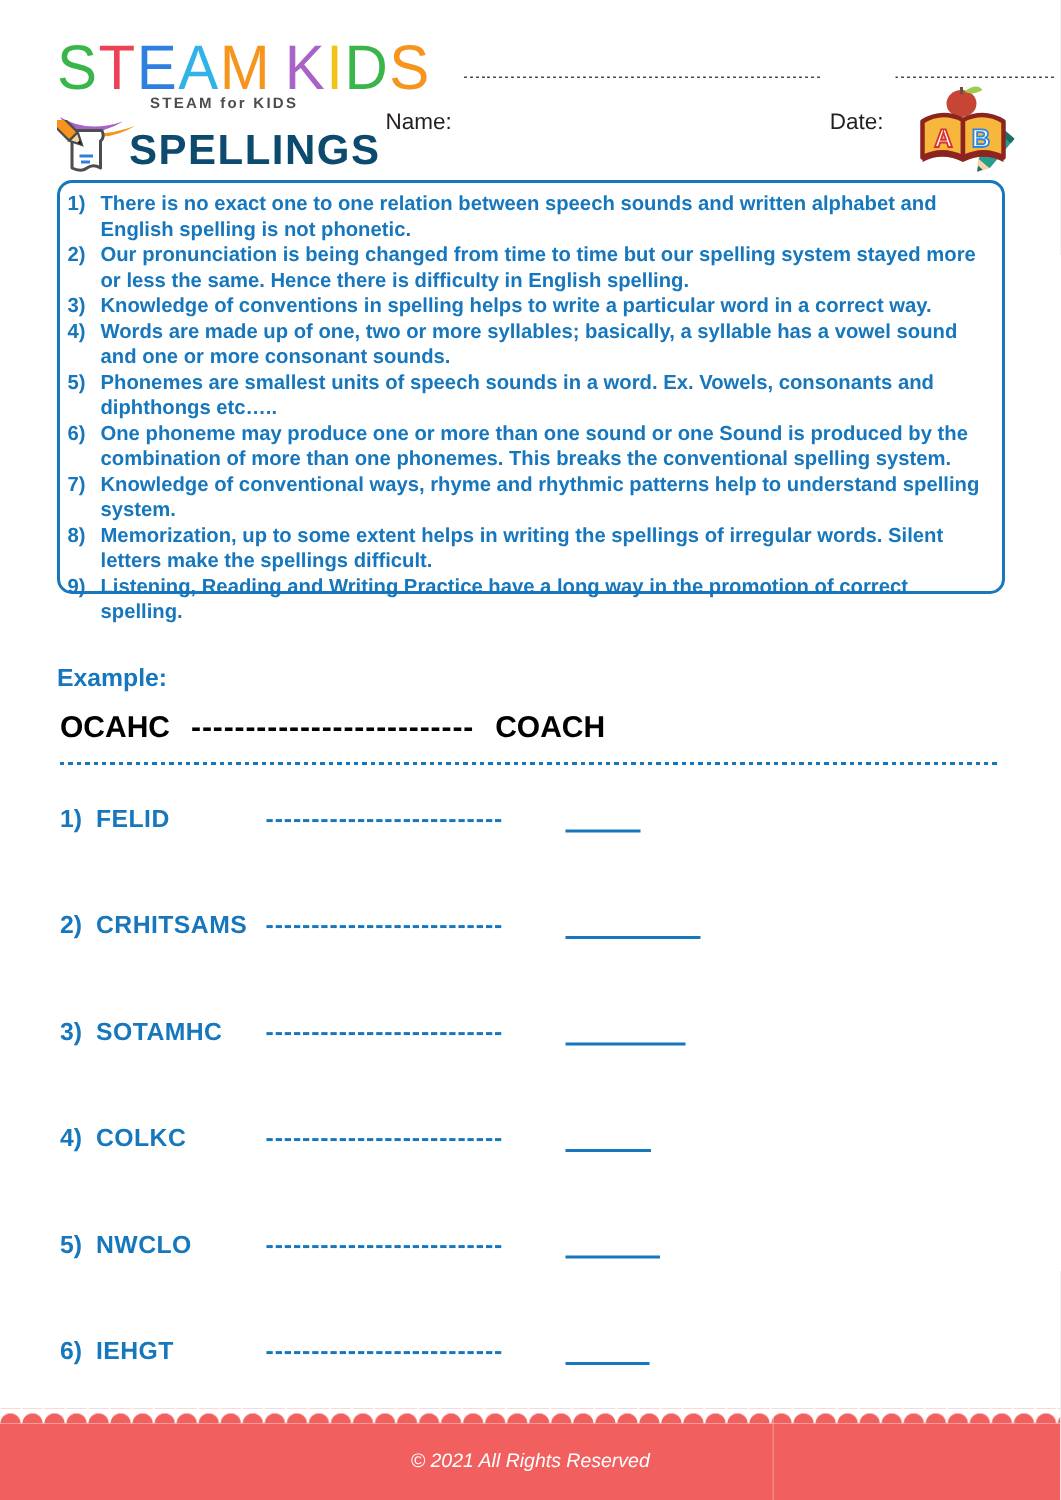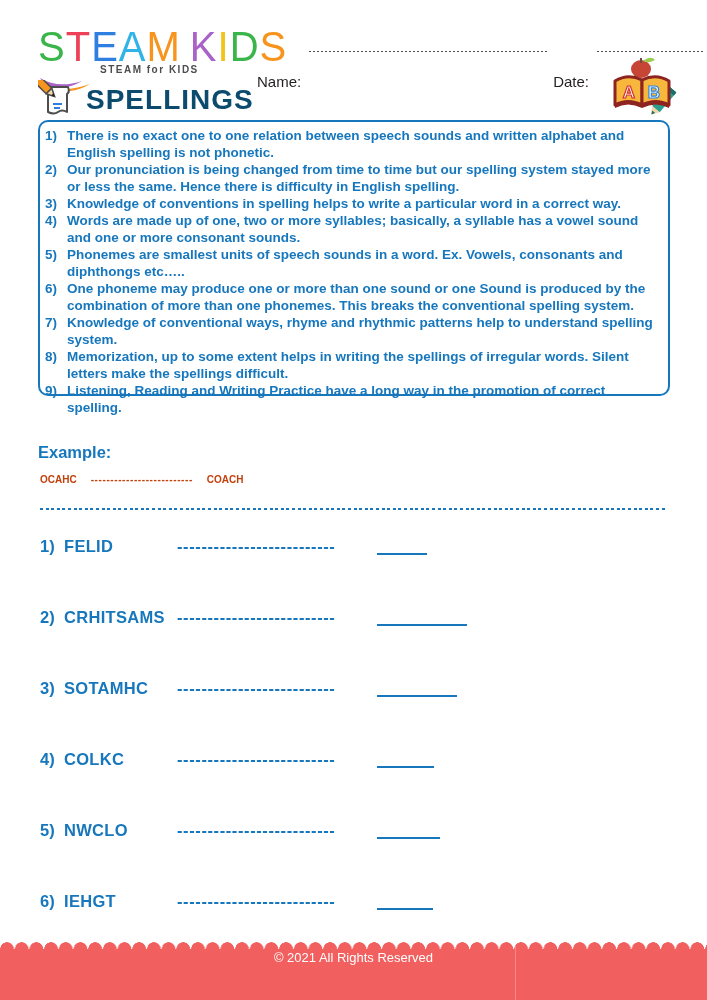--- a/index.html
+++ b/index.html
@@ -41,21 +41,21 @@
   .note { display:flex; }
   .note-num { width:22px; flex-shrink:0; }
   .note-text { flex:1; }
 
   
   .instruction { position:absolute; top:399px; left:38px; width:600px;
     color:#1777bd; font-weight:700; font-size:16.5px; line-height:22px; }
   .example-label { position:absolute; top:443px; left:38px;
     color:#1777bd; font-weight:700; font-size:16.5px; }
   .example-row { position:absolute; top:474px; left:40px;
-    color:#c2410c; font-weight:600; font-size:10px; display:flex; align-items:center; }
+    color:#000000; font-weight:600; font-size:20px; display:flex; align-items:center; }
   .dashes { letter-spacing:0.6px; white-space:nowrap; font-weight:600; }
   .example-row .dashes { margin:0 14px; }
   .separator { position:absolute; top:508px; left:40px; width:627px; height:2px;
     background:repeating-linear-gradient(90deg,#1777bd 0 3px,transparent 3px 5.6px); }
 
   .ex-list { position:absolute; top:533px; left:40px; width:630px; }
   .ex-row { display:flex; align-items:center; height:27px; margin-bottom:44px;
     color:#1777bd; font-weight:600; font-size:16.5px; }
   .ex-row.gap-lg { margin-top:12px; }
   .ex-num { width:24px; flex-shrink:0; }
@@ -65,21 +65,21 @@
     border-bottom:2.5px solid #1777bd; }
 
   
   .footer { position:absolute; left:0; right:0; bottom:0; height:51px; background:#f25f5f; color:#ffffff; text-align:center; }
   .scallops { position:absolute; left:0; right:0; bottom:51px; height:10px;
     background:radial-gradient(circle 7px at 7px 10px, #f25f5f 6.5px, rgba(0,0,0,0) 7px);
     background-size:14.7px 10px; background-repeat:repeat-x; }
   .footer::after { content:""; position:absolute; left:515px; top:-10px; bottom:0; width:1px; background:rgba(255,255,255,0.25); }
   .footer-line1 { margin-top:7px; font-size:12.5px; }
   .footer-line1 .url { font-weight:700; font-size:14px; }
-  .footer-line2 { font-size:13px; margin-top:1px; }
+  .footer-line2 { font-size:13px; font-style:italic; margin-top:17px; }
 </style>
 </head>
 <body>
 
 <div class="page">
 
   <div class="header">
     <div class="logo">
       <div class="logo-word"><span style="color:#3ab54a">S</span><span style="color:#ec4156">T</span><span style="color:#2f7fe0">E</span><span style="color:#30b4e8">A</span><span style="color:#f7941e">M</span><span class="gap" style="color:#a862c8">K</span><span style="color:#f0c419">I</span><span style="color:#3ab54a">D</span><span style="color:#f7941e">S</span></div>
       <div class="logo-bottom">

